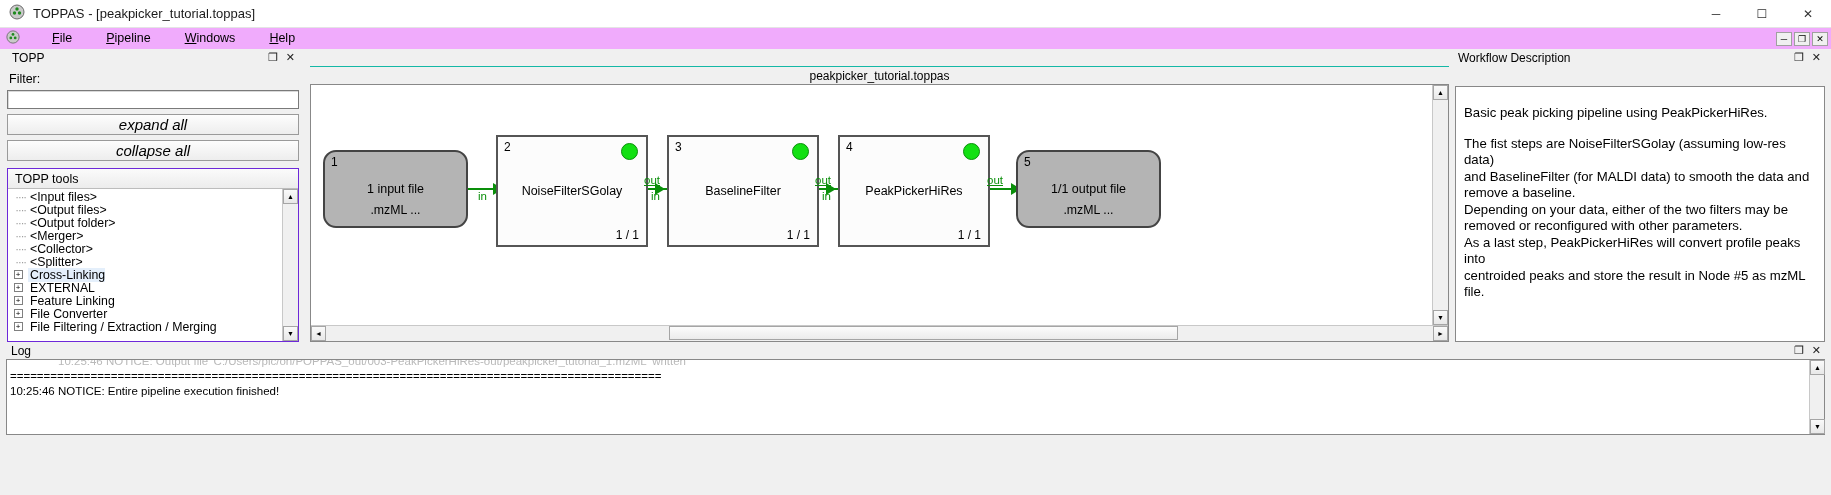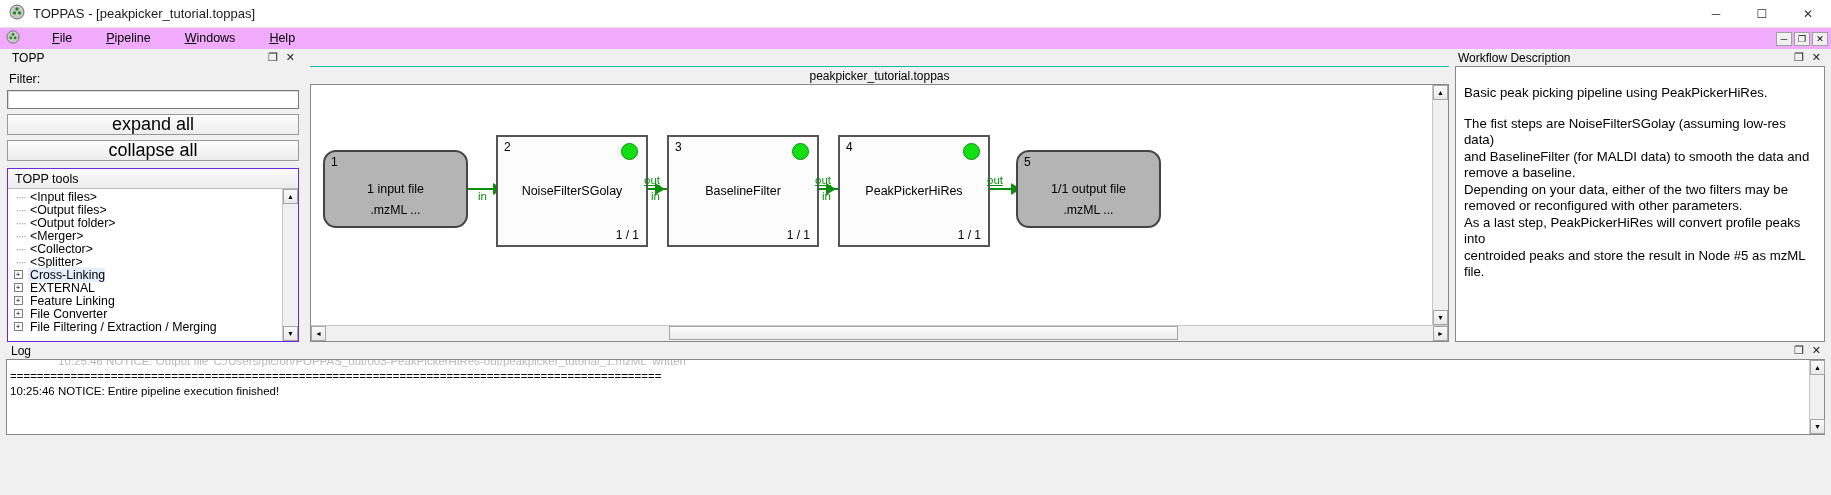--- a/index.html
+++ b/index.html
@@ -55,21 +55,21 @@
   .topp { width: 306px; flex: 0 0 306px; padding: 0 7px 0 7px; }
   .filterlabel { font-size: 12.5px; margin: 6px 0 4px 2px; }
   .filterinput {
     height: 19px; background: #fff; border: 1px solid #7a7a7a; width: 100%;
     display: flex; align-items: center; padding-left: 3px; font-size: 12px;
     box-shadow: inset 1px 1px 0 #d9d9d9;
   }
   .btn {
     height: 21px; margin-top: 5px; width: 100%;
     background: linear-gradient(#fdfdfd,#ededed); border: 1px solid #9a9a9a;
-    display: flex; align-items: center; justify-content: center; font-size: 18px;
+    display: flex; align-items: center; justify-content: center; font-size: 15px; font-style: italic;
   }
   .treewrap {
     margin-top: 7px; flex: 1 1 auto; min-height: 0;
     border: 1px solid #6d28d9; background: #fff; display: flex; flex-direction: column;
   }
   .treehdr {
     height: 20px; flex: 0 0 20px; background: linear-gradient(#fbfbfb,#ececec);
     border-bottom: 1px solid #bcbcbc; display: flex; align-items: center;
     padding-left: 7px; font-size: 12.5px;
   }
@@ -121,21 +121,21 @@
          background: #12e012; border: 1px solid #0a8f0a; }
   .edge { position: absolute; height: 2px; background: #0a8f0a; }
   .arrowhead { position: absolute; width: 0; height: 0; border-top: 6px solid transparent;
                border-bottom: 6px solid transparent; border-left: 10px solid #0a8f0a; }
   .arrowopen { position: absolute; width: 0; height: 0; border-top: 6px solid transparent;
                border-bottom: 6px solid transparent; border-left: 10px solid #0a8f0a; }
   .portlbl { position: absolute; font-size: 11.5px; color: #0a8f0a; }
   .portlbl.out { text-decoration: underline; }
 
   
-  .rightdock { width: 378px; flex: 0 0 378px; padding-right: 6px; }
+  .rightdock { width: 378px; flex: 0 0 378px; padding-right: 6px; gap: 20px; }
   .descbox { flex: 1 1 auto; border: 1px solid #888; background: #fff; margin-left: 2px;
              padding: 18px 8px 6px 8px; overflow: hidden; }
   .descbox p { font-size: 13.2px; line-height: 16.5px; margin: 0; }
   .descbox p.gap { margin-top: 14px; }
 
   
   .logdock { flex: 0 0 97px; display: flex; flex-direction: column; padding: 0 6px 4px 6px; }
   .logbox { flex: 1 1 auto; border: 1px solid #888; background: #fff; position: relative;
             display: flex; flex-direction: column; }
   .logtextwrap { flex: 1 1 auto; overflow: hidden; padding: 0 3px; position: relative; }

